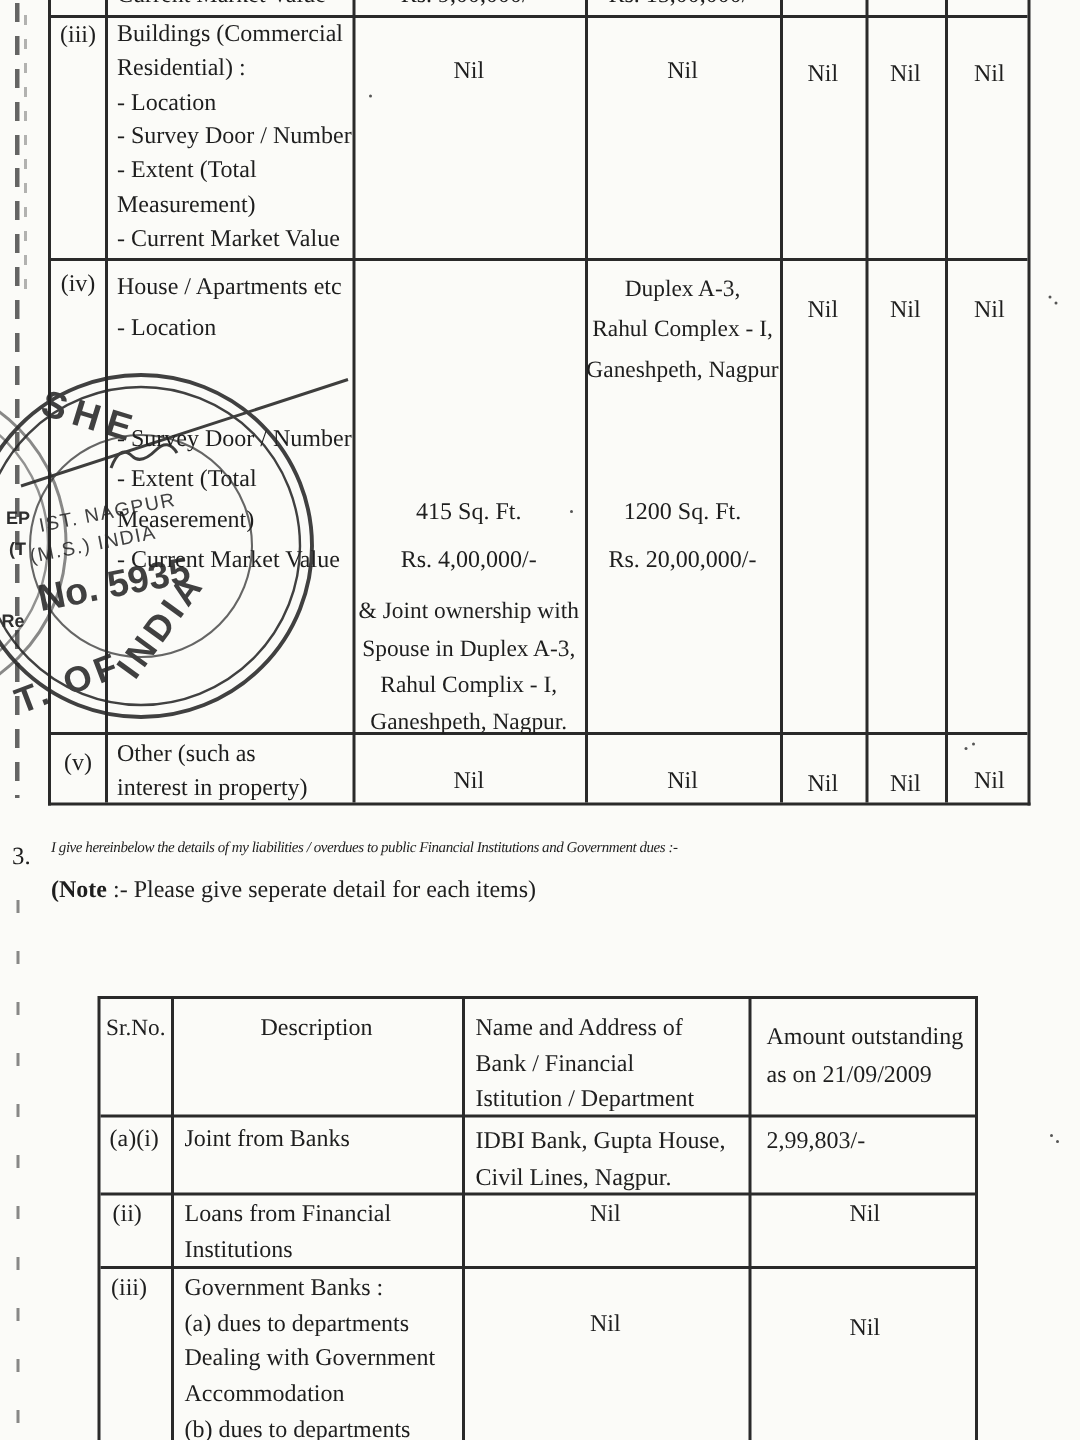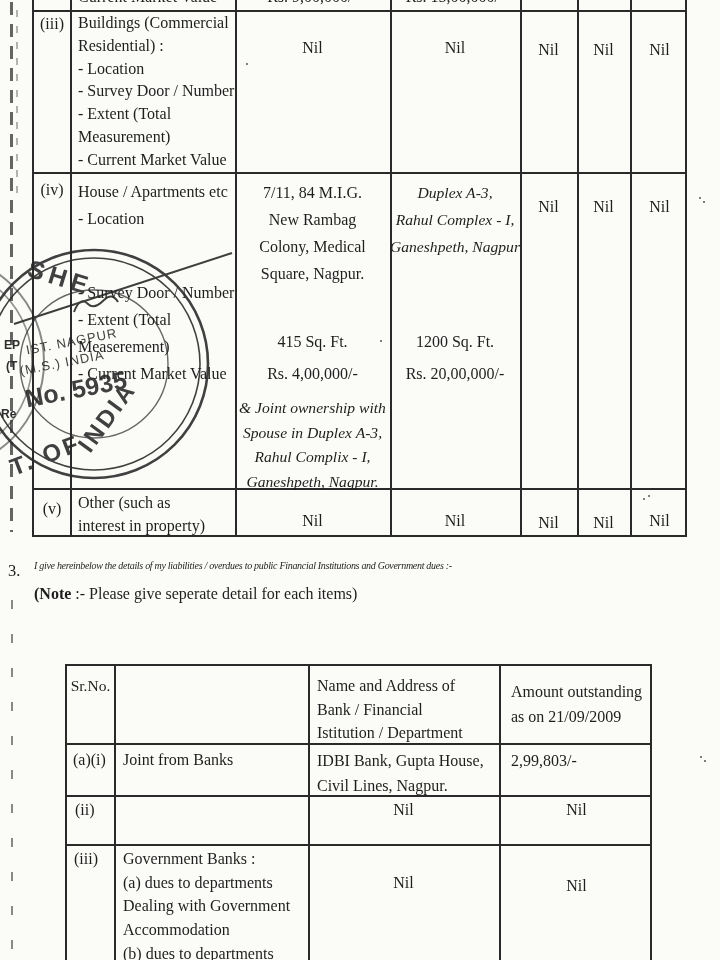--- a/index.html
+++ b/index.html
@@ -10,21 +10,21 @@
   html,body{margin:0;padding:0;background:#e8e8e4;}
   .page{
     position:relative;width:720px;height:960px;margin:0 auto;
     background:var(--paper);overflow:hidden;color:var(--ink);
     font-family:"Liberation Serif","DejaVu Serif",serif;
     font-size:16px;line-height:1.3;
   }
   .abs{position:absolute;}
   .ctr{text-align:center;}
   .pre{white-space:pre-line;}
-  .prec{white-space:pre;font-style:italic;}
+  .prec{white-space:pre;}
   .vline{position:absolute;top:0;bottom:0;width:2px;background:var(--b);}
   .hline{position:absolute;left:0;right:0;height:2px;background:var(--b);}
   .tbl{position:absolute;box-sizing:border-box;}
   .dash{position:absolute;}
   .speck{position:absolute;width:2px;height:2px;border-radius:50%;background:#555;}
   .frag{position:absolute;font-family:"Liberation Sans",sans-serif;font-size:12px;color:#2e2e2e;font-weight:bold;}
   svg text{fill:#272727;}
 </style>
 </head>
 <body>
@@ -70,24 +70,20 @@
     <div class="abs ctr" style="left:543px;width:53px;top:40px;">Nil</div>
     <div class="abs ctr" style="left:596px;width:59px;top:40px;">Nil</div>
 
     <div class="abs ctr" style="left:0;width:36px;top:180px;">(iv)</div>
     <div class="abs pre" style="left:44px;top:179px;width:160px;line-height:26.5px;">House / Apartments etc
 - Location</div>
     <div class="abs pre" style="left:44px;top:279px;width:162px;line-height:27px;">- Survey Door / Number
 - Extent (Total
 Measerement)
 - Current Market Value</div>
-    <div class="abs ctr pre" style="left:201px;width:155px;top:179px;line-height:27px;">7/11, 84 M.I.G.
-New Rambag
-Colony, Medical
-Square, Nagpur.</div>
     <div class="abs ctr pre" style="left:201px;width:155px;top:326px;line-height:32px;">415 Sq. Ft.
 Rs. 4,00,000/-</div>
     <div class="abs ctr prec" style="left:196px;width:165px;top:396px;line-height:24.5px;font-size:15.6px;">&amp; Joint ownership with
 Spouse in Duplex A-3,
 Rahul Complix - I,
 Ganeshpeth, Nagpur.</div>
     <div class="abs ctr prec" style="left:353px;width:136px;top:179px;line-height:27px;font-size:15.6px;">Duplex A-3,
 Rahul Complex - I,
 Ganeshpeth, Nagpur</div>
     <div class="abs ctr pre" style="left:356px;width:130px;top:326px;line-height:32px;">1200 Sq. Ft.
@@ -140,33 +136,36 @@
 
     <div class="vline" style="left:47px;"></div>
     <div class="vline" style="left:241px;"></div>
     <div class="vline" style="left:432px;"></div>
 
     <div class="hline" style="top:77px;"></div>
     <div class="hline" style="top:129px;"></div>
     <div class="hline" style="top:178px;"></div>
 
     <div class="abs ctr" style="left:-4px;width:55px;top:10px;font-size:15.5px;">Sr.No.</div>
+    <div class="abs ctr" style="left:47px;width:194px;top:10px;">Description</div>
     <div class="abs pre" style="left:250px;top:8px;width:180px;line-height:23.5px;">Name and Address of
 Bank / Financial
 Istitution / Department</div>
     <div class="abs pre" style="left:444px;top:13px;width:145px;line-height:25px;">Amount outstanding
 as on 21/09/2009</div>
 
     <div class="abs" style="left:6px;top:84px;">(a)(i)</div>
     <div class="abs" style="left:56px;top:84px;">Joint from Banks</div>
     <div class="abs pre" style="left:250px;top:82px;width:180px;line-height:25px;">IDBI Bank, Gupta House,
 Civil Lines, Nagpur.</div>
     <div class="abs" style="left:444px;top:85px;">2,99,803/-</div>
 
     <div class="abs" style="left:8px;top:134px;">(ii)</div>
+    <div class="abs pre" style="left:56px;top:132px;width:185px;line-height:24px;">Loans from Financial
+Institutions</div>
     <div class="abs ctr" style="left:241px;width:191px;top:134px;">Nil</div>
     <div class="abs ctr" style="left:432px;width:155px;top:134px;">Nil</div>
 
     <div class="abs" style="left:7px;top:183px;">(iii)</div>
     <div class="abs pre" style="left:56px;top:181px;width:200px;line-height:23.7px;">Government Banks :
 (a) dues to departments
 Dealing with Government
 Accommodation
 (b) dues to departments
 dealing with supply of water</div>

